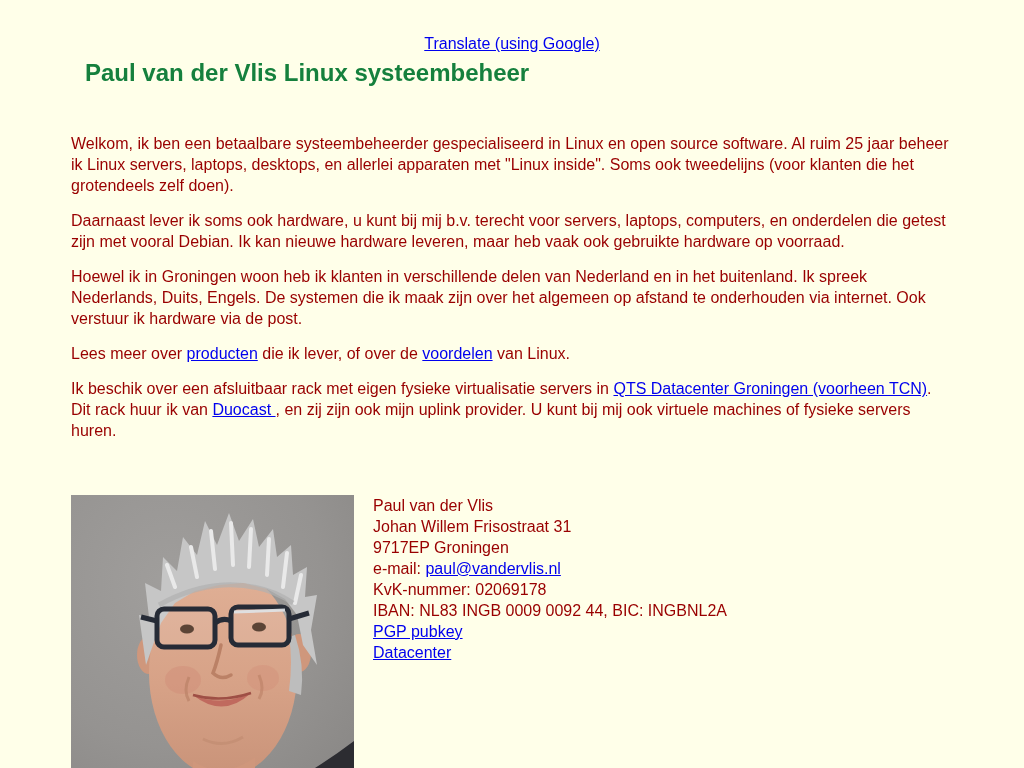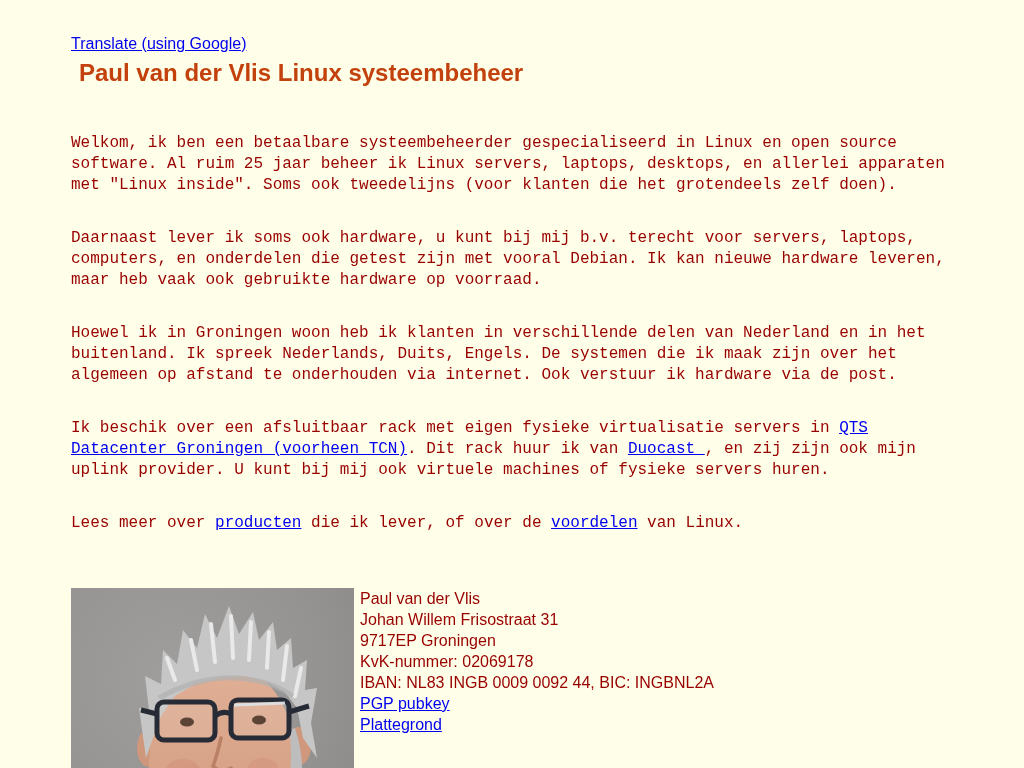--- a/index.html
+++ b/index.html
@@ -18,50 +18,49 @@
   }
   .page {
     padding: 33px 71px 0 71px;
   }
   a {
     color: #0000EE;
     text-decoration: underline;
     cursor: pointer;
   }
   .translate-row {
-    text-align: left;
+    text-align: center;
   }
   h1.page-title {
     font-size: 24px;
     line-height: 26px;
     font-weight: bold;
-    color: #c2410c;
-    margin: 6px 0 0 8px;
+    color: #15803d;
+    margin: 6px 0 0 14px;
   }
   p.intro {
-    margin: 32px 0;
-    font-family: Liberation Mono, monospace;
+    margin: 14px 0;
   }
   p.intro.first {
     margin-top: 47px;
   }
   .profile {
     display: flex;
     align-items: flex-start;
     margin-top: 54px;
   }
   .photo {
     flex: 0 0 283px;
     width: 283px;
     height: 300px;
     overflow: hidden;
   }
   .photo svg { display: block; }
   .contact {
-    margin-left: 6px;
+    margin-left: 19px;
   }
   .contact .line { white-space: nowrap; }
 </style>
 </head>
 <body>
 
 <div class="page">
 
   <div class="translate-row">
     <a href="#">Translate (using Google)</a>
@@ -69,23 +68,23 @@
 
   <h1 class="page-title">Paul van der Vlis Linux systeembeheer</h1>
 
   <p class="intro first">Welkom, ik ben een betaalbare systeembeheerder gespecialiseerd in Linux en open source software. Al ruim 25 jaar beheer ik Linux servers, laptops, desktops, en allerlei apparaten met "Linux inside". Soms ook tweedelijns (voor klanten die het grotendeels zelf doen).</p>
 
   <p class="intro">Daarnaast lever ik soms ook hardware, u kunt bij mij b.v. terecht voor servers, laptops, computers, en onderdelen die getest zijn met vooral Debian. Ik kan nieuwe hardware leveren, maar heb vaak ook gebruikte hardware op voorraad.</p>
 
   <p class="intro">Hoewel ik in Groningen woon heb ik klanten in verschillende delen van Nederland en in het buitenland. Ik spreek Nederlands, Duits, Engels. De systemen die ik maak zijn over het algemeen op afstand te onderhouden via internet. Ook verstuur ik hardware via de post.</p>
 
 
+  <p class="intro"><span>Lees meer over </span><a href="#">producten</a><span> die ik lever, of over de </span><a href="#">voordelen</a><span> van Linux.</span></p>
+
   <p class="intro"><span>Ik beschik over een afsluitbaar rack met eigen fysieke virtualisatie servers in </span><a href="#">QTS Datacenter Groningen (voorheen TCN)</a><span>. Dit rack huur ik van </span><a href="#">Duocast </a><span>, en zij zijn ook mijn uplink provider. U kunt bij mij ook virtuele machines of fysieke servers huren.</span></p>
-
-  <p class="intro"><span>Lees meer over </span><a href="#">producten</a><span> die ik lever, of over de </span><a href="#">voordelen</a><span> van Linux.</span></p>
 
   <div class="profile">
 
     <div class="photo">
       <svg width="283" height="300" viewBox="0 0 283 300" xmlns="http://www.w3.org/2000/svg">
         <defs>
           <radialGradient id="bgGrad" cx="35%" cy="30%" r="90%">
             <stop offset="0%" stop-color="#a09e9c"></stop>
             <stop offset="60%" stop-color="#959391"></stop>
             <stop offset="100%" stop-color="#898785"></stop>
@@ -137,21 +136,22 @@
         <path d="M122,266 L122,300 L184,300 L184,262 Q152,286 122,266 Z" fill="#cf977c"></path>
 
         <path d="M283,246 L283,300 L196,300 L236,278 Q262,262 283,246 Z" fill="#2c2c31"></path>
       </svg>
     </div>
 
     <div class="contact">
       <div class="line">Paul van der Vlis</div>
       <div class="line">Johan Willem Frisostraat 31</div>
       <div class="line">9717EP Groningen</div>
+      <div class="line"><span>e-mail: </span><a href="#">paul@vandervlis.nl</a></div>
       <div class="line">KvK-nummer: 02069178</div>
       <div class="line">IBAN: NL83 INGB 0009 0092 44, BIC: INGBNL2A</div>
       <div class="line"><a href="#">PGP pubkey</a></div>
-      <div class="line"><a href="#">Plattegrond</a></div>
+      <div class="line"><a href="#">Datacenter</a></div>
     </div>
 
   </div>
 
 </div>
 
 </body></html>

